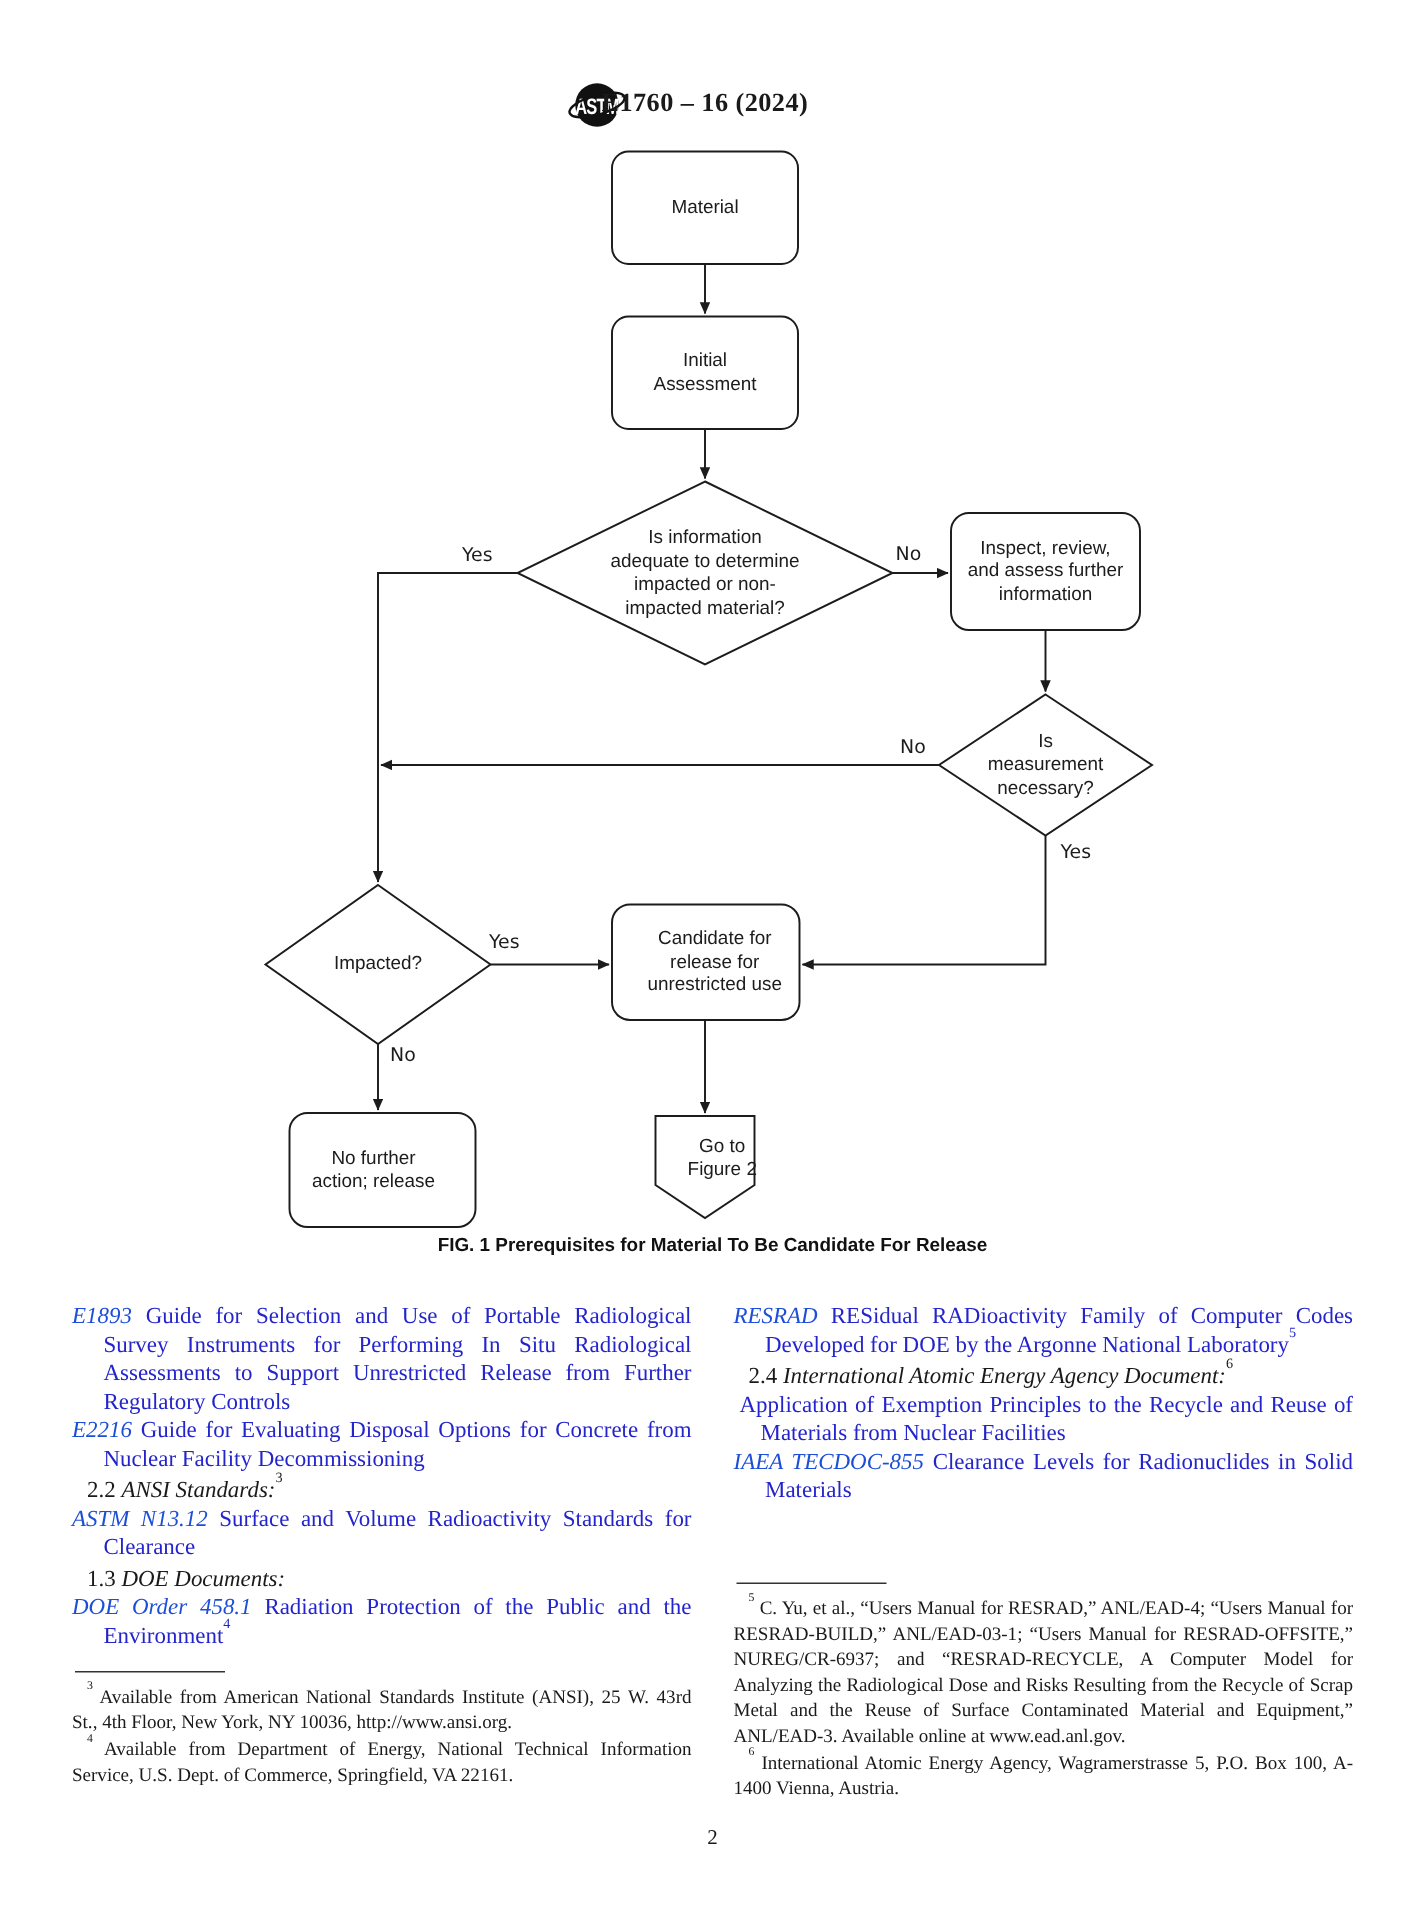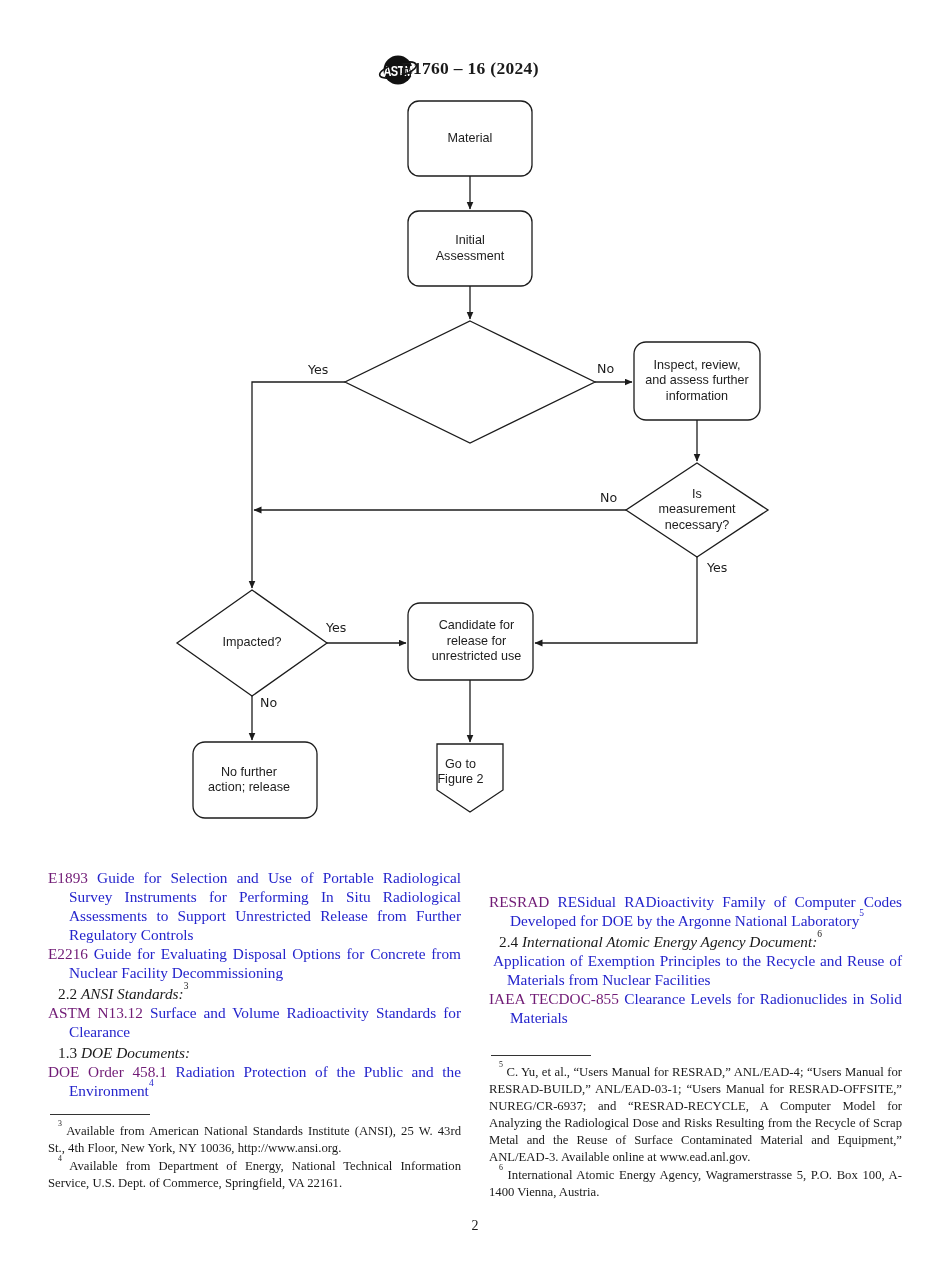--- a/index.html
+++ b/index.html
@@ -26,27 +26,27 @@
     position:absolute; font-family:"DejaVu Sans", sans-serif;
     font-size:12.6px; color:#1c1c1c;text-align:center;
   }
   .fig-caption{
     position:absolute; left:0; top:823px; width:950px; text-align:center;
     font-family:"Liberation Sans", sans-serif; font-weight:bold; font-size:12.6px; color:#111;
   }
   
   .col{position:absolute; width:413px; font-size:15.3px; line-height:19px; text-align:justify;}
   .col-left{left:48px; top:868px;}
-  .col-right{left:489px; top:868px;margin-top:24px;}
+  .col-right{left:489px; top:868px;}
   .col p{margin:0;}
   .ref{padding-left:21px; text-indent:-21px;}
   .ref-noncode{padding-left:18px; text-indent:-14px;}
   .sec{text-indent:10px; margin-top:2px !important;}
   .sec .ital{font-style:italic;}
-  .red{color:#701a75;}
+  .red{color:#1d4ed8;font-style:italic;}
   .blue{color:#2424cc;}
   sup{font-size:0.62em; line-height:0; position:relative; top:-0.45em;}
   
   .footnote-block{position:absolute; width:413px; font-size:12.7px; line-height:17px; text-align:justify;}
   .fnb-left{left:48px; top:1114px;}
   .fnb-right{left:489px; top:1055px;}
   .fn-rule{width:100px; border:0; border-top:1.4px solid #333; margin:0 0 8px 2px;}
   .footnote{margin:0; text-indent:10px;}
   .footnote + .footnote{margin-top:1px;}
   
@@ -96,42 +96,47 @@
       <polyline points="697,557 697,643 535,643" marker-end="url(#arr)"></polyline>
       <line x1="327" y1="643" x2="406" y2="643" marker-end="url(#arr)"></line>
       <line x1="252" y1="696" x2="252" y2="740" marker-end="url(#arr)"></line>
       <line x1="470" y1="680" x2="470" y2="742" marker-end="url(#arr)"></line>
     </g>
   </svg>
 
   <div class="node-label" style="left:408px;top:101px;width:124px;height:75px;">Material</div>
   <div class="node-label" style="left:408px;top:211px;width:124px;height:75px;">Initial
 Assessment</div>
+  <div class="node-label" style="left:345px;top:332px;width:250px;height:100px;">Is information
+adequate to determine
+impacted or non-
+impacted material?</div>
   <div class="node-label" style="left:626px;top:466px;width:142px;height:88px;">Is
 measurement
 necessary?</div>
   <div class="node-label" style="left:630px;top:342px;width:134px;height:78px;">Inspect, review,
 and assess further
 information</div>
   <div class="node-label" style="left:177px;top:600px;width:150px;height:86px;">Impacted?</div>
   <div class="node-label" style="left:408px;top:603px;width:137px;height:77px;">Candidate for
 release for
 unrestricted use</div>
   <div class="node-label" style="left:193px;top:742px;width:112px;height:76px;">No further
 action; release</div>
-  <div class="node-label" style="left:416px;top:748px;width:89px;height:48px;">Go to
+  <div class="node-label" style="left:437px;top:748px;width:89px;height:48px;">Go to
 Figure 2</div>
 
   <div class="edge-label" style="left:308px;top:362px;">Yes</div>
   <div class="edge-label" style="left:597px;top:361px;">No</div>
   <div class="edge-label" style="left:600px;top:490px;">No</div>
   <div class="edge-label" style="left:707px;top:560px;">Yes</div>
   <div class="edge-label" style="left:326px;top:620px;">Yes</div>
   <div class="edge-label" style="left:260px;top:695px;">No</div>
 
+  <div class="fig-caption">FIG. 1 Prerequisites for Material To Be Candidate For Release</div>
 
   <div class="col col-left">
     <p class="ref"><span class="red">E1893</span> <span class="blue">Guide for Selection and Use of Portable Radiological Survey Instruments for Performing In Situ Radiological Assessments to Support Unrestricted Release from Further Regulatory Controls</span></p>
     <p class="ref"><span class="red">E2216</span> <span class="blue">Guide for Evaluating Disposal Options for Concrete from Nuclear Facility Decommissioning</span></p>
     <p class="sec"><span>2.2</span> <span class="ital">ANSI Standards:</span><sup>3</sup></p>
     <p class="ref"><span class="red">ASTM N13.12</span> <span class="blue">Surface and Volume Radioactivity Standards for Clearance</span></p>
     <p class="sec"><span>1.3</span> <span class="ital">DOE Documents:</span></p>
     <p class="ref"><span class="red">DOE Order 458.1</span> <span class="blue">Radiation Protection of the Public and the Environment</span><sup class="blue">4</sup></p>
   </div>
 

